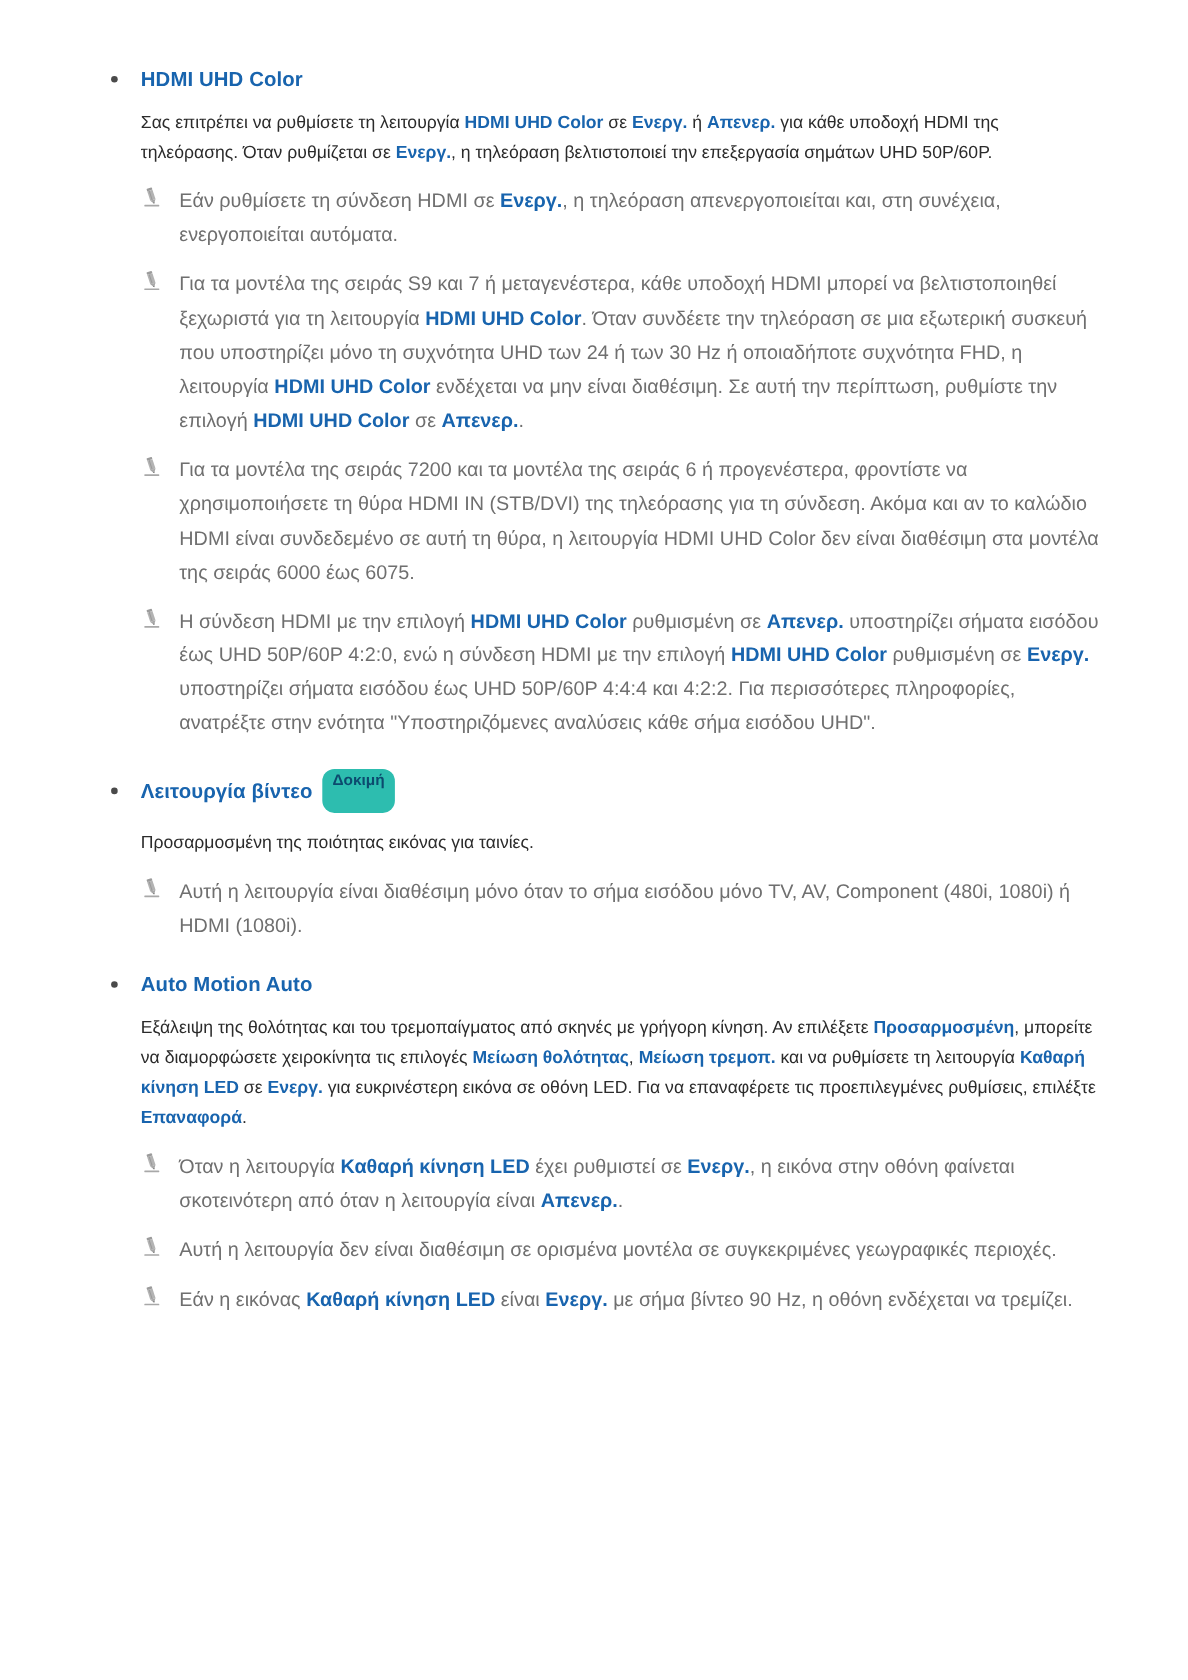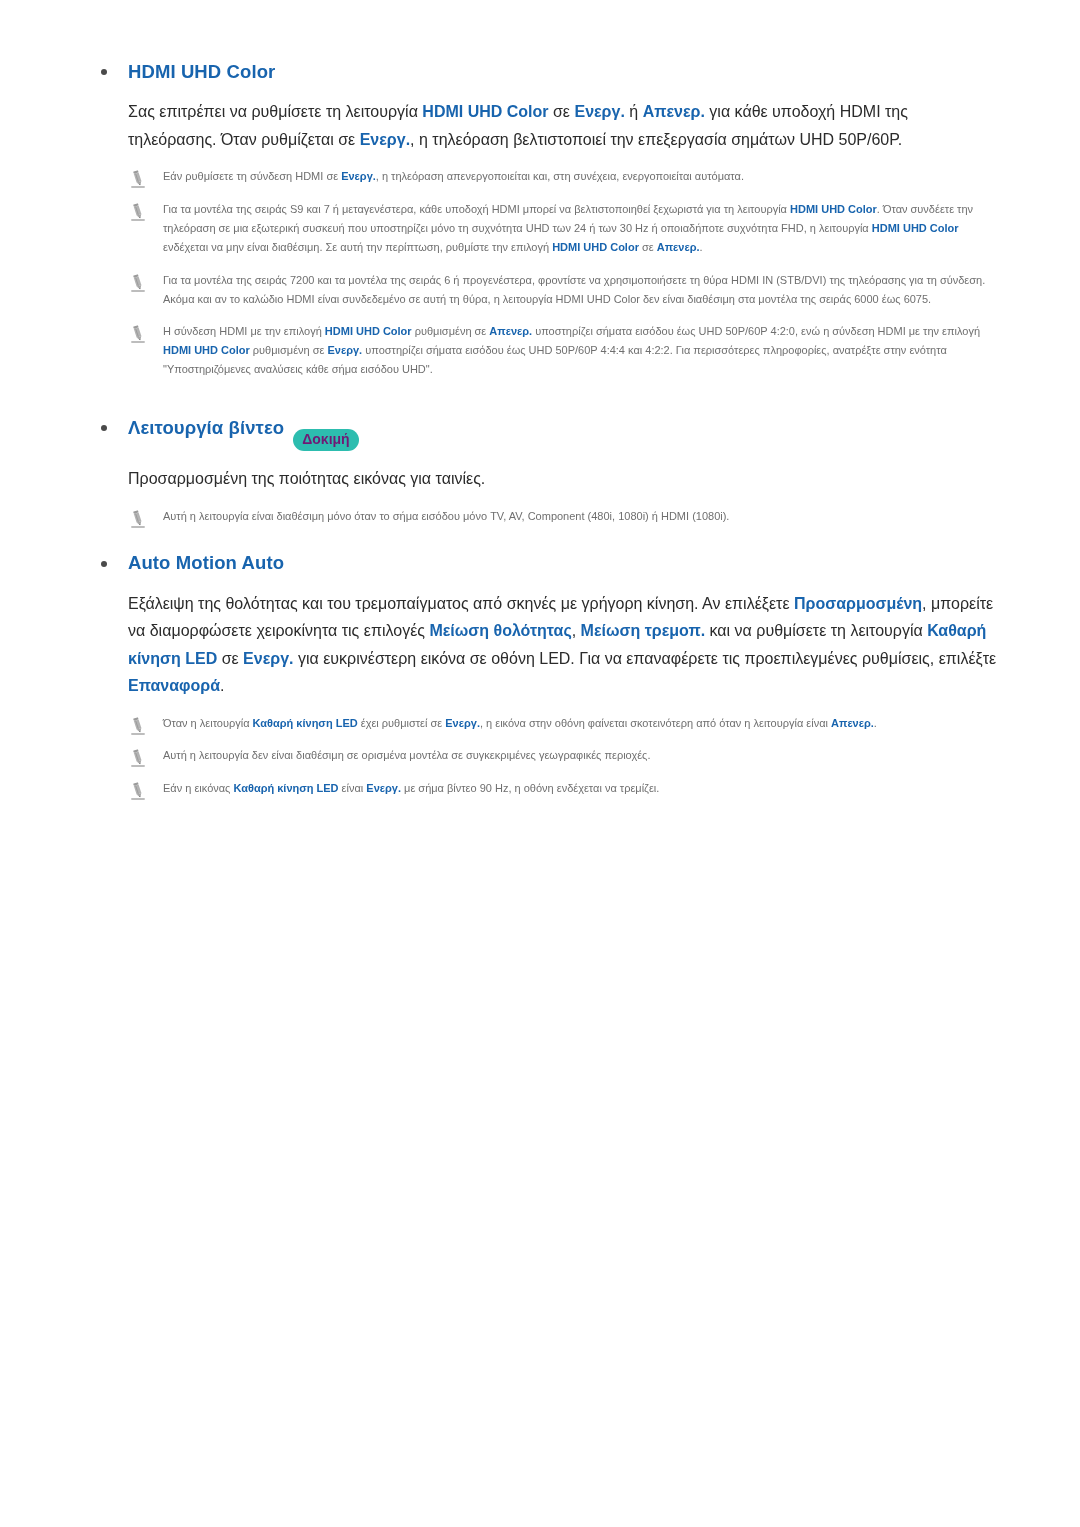--- a/index.html
+++ b/index.html
@@ -52,30 +52,29 @@
   .heading-text {
     font-size: 18.5px;
     font-weight: bold;
     color: #1864ae;
     letter-spacing: 0.1px;
     line-height: 1.2;
   }
   .badge {
     display: inline-block;
     margin-left: 9px;
-    padding: 1px 9px 2px 9px;
+    padding: 1px 9px 20px 9px;
     border-radius: 11px;
     background: #2dbdaf;
-    color: #701a75;
+    color: #0c4a6e;
     font-size: 14px;
     font-weight: bold;
     line-height: 1.35;
     vertical-align: middle;
     white-space: nowrap;
-    margin-top: 24px;
   }
 
   
   .body-text {
     margin: 0 0 14px 0;
     padding-left: 30px;
     font-size: 16px;
     line-height: 1.72;
     color: #2b2b2b;
     max-width: 872px;
@@ -88,21 +87,21 @@
   
   .notes {
     margin: 0;
     padding: 0;
   }
   .note {
     position: relative;
     display: block;
     padding-left: 65px;
     margin: 0 0 14px 0;
-    font-size: 11px;
+    font-size: 18px;
     line-height: 1.72;
     color: #6f6f6f;
     max-width: 900px;
   }
   .note:last-child {
     margin-bottom: 0;
   }
   .note b {
     color: #1864ae;
     font-weight: bold;

